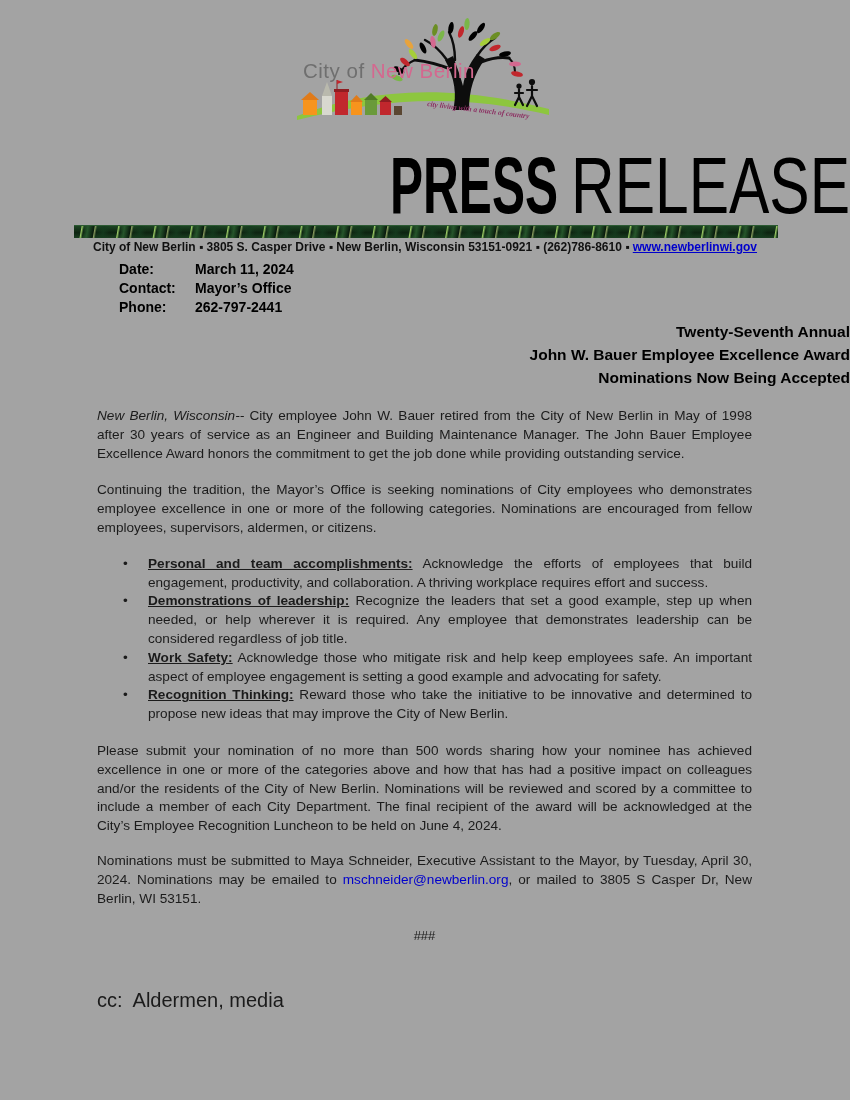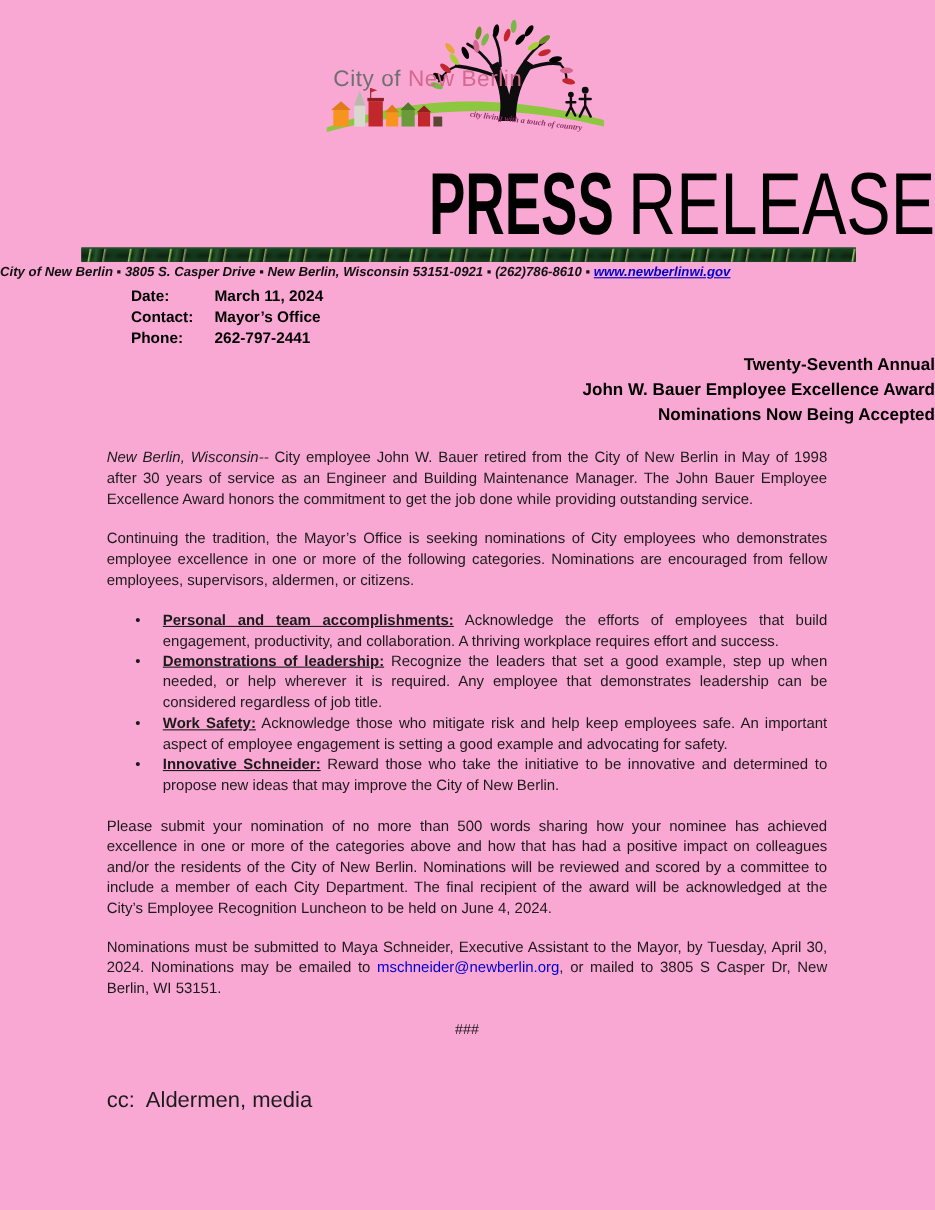--- a/index.html
+++ b/index.html
@@ -1,17 +1,17 @@
 <!DOCTYPE html>
 <html><head>
 <meta charset="utf-8">
 <style>
   html,body { margin:0; padding:0; background:#ffffff; }
   body { width:850px; height:1100px; font-family:"Liberation Sans", sans-serif; color:#1b1b1b; }
-  .page { position:relative; width:850px; height:1100px; overflow:hidden; background:#f9a8d4; }
+  .page { position:relative; width:850px; height:1100px; overflow:hidden; background:#a3a3a3; }
 
   
   .logo-row { padding-top:12px; display:flex; justify-content:center; }
   .logo { width:260px; height:112px; display:block; }
   .logo-name { font-family:"Liberation Sans", sans-serif; font-size:20.5px; letter-spacing:0.5px; }
   .logo-tagline { font-family:"Liberation Serif", serif; font-size:7.4px; font-style:italic; font-weight:bold; }
 
   
   .masthead { margin-top:26px; display:flex; justify-content:flex-end; }
   .masthead svg { display:block; }
@@ -25,21 +25,21 @@
       repeating-linear-gradient(100deg,
         rgba(143,191,79,0)   0px,  rgba(143,191,79,0)   7px,
         rgba(170,220,110,.9) 8px,  rgba(143,191,79,0)   10px,
         rgba(40,90,45,.9)    14px, rgba(8,24,12,.85)    20px,
         rgba(210,225,140,.6) 21px, rgba(143,191,79,0)   23px,
         rgba(20,60,30,.8)    30px, rgba(8,24,12,0)      36px),
       linear-gradient(180deg,#1d4423 0%, #0d2411 55%, #1a3d20 100%);
     border-top:1px solid #2c5a33;
   }
 
-  .addr { margin-top:2px; font-size:12px; font-style:italic; font-weight:bold; color:#111; }
+  .addr { margin-top:2px; text-align:center; font-size:12px; font-weight:bold; color:#111; }
   .addr .site-link { color:#0000cc; text-decoration:underline; cursor:pointer; }
 
   .fir { margin-top:16px; text-align:center; font-weight:bold; font-size:20px; line-height:22px; color:#000; }
 
   .meta { margin:6px 0 0 100px; font-weight:bold; font-size:14px; line-height:19px; color:#000; }
   .mrow { display:flex;padding-left:19px; }
   .mlabel { width:76px; }
 
   .award-title { margin-top:3px; text-align:right; font-weight:bold; font-size:15.5px; line-height:23px; color:#000; }
 
@@ -186,21 +186,21 @@
       <li>
         <span class="dot">•</span>
         <span class="btext"><span class="term">Demonstrations of leadership:</span><span> Recognize the leaders that set a good example, step up when needed, or help wherever it is required. Any employee that demonstrates leadership can be considered regardless of job title.</span></span>
       </li>
       <li>
         <span class="dot">•</span>
         <span class="btext"><span class="term">Work Safety:</span><span> Acknowledge those who mitigate risk and help keep employees safe. An important aspect of employee engagement is setting a good example and advocating for safety.</span></span>
       </li>
       <li>
         <span class="dot">•</span>
-        <span class="btext"><span class="term">Innovative Schneider:</span><span> Reward those who take the initiative to be innovative and determined to propose new ideas that may improve the City of New Berlin.</span></span>
+        <span class="btext"><span class="term">Recognition Thinking:</span><span> Reward those who take the initiative to be innovative and determined to propose new ideas that may improve the City of New Berlin.</span></span>
       </li>
     </ul>
 
     <p class="p3">Please submit your nomination of no more than 500 words sharing how your nominee has achieved excellence in one or more of the categories above and how that has had a positive impact on colleagues and/or the residents of the City of New Berlin. Nominations will be reviewed and scored by a committee to include a member of each City Department. The final recipient of the award will be acknowledged at the City’s Employee Recognition Luncheon to be held on June 4, 2024.</p>
 
     <p class="p4"><span>Nominations must be submitted to Maya Schneider, Executive Assistant to the Mayor, by Tuesday, April 30, 2024. Nominations may be emailed to </span><a class="email-link">mschneider@newberlin.org</a><span>, or mailed to 3805 S Casper Dr, New Berlin, WI  53151.</span></p>
 
     <div class="hash">###</div>
 
     <div class="cc">cc:  Aldermen, media</div>

